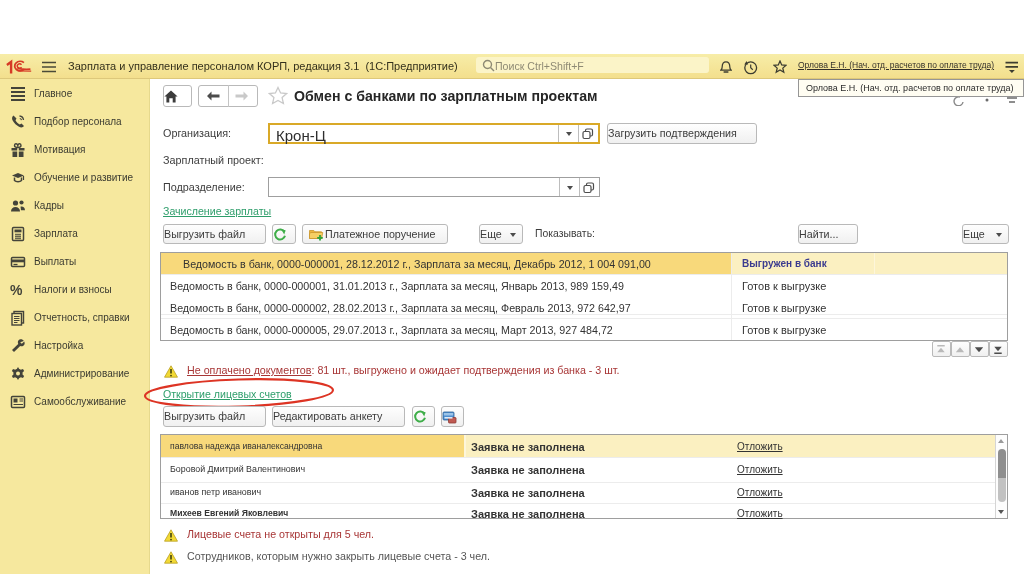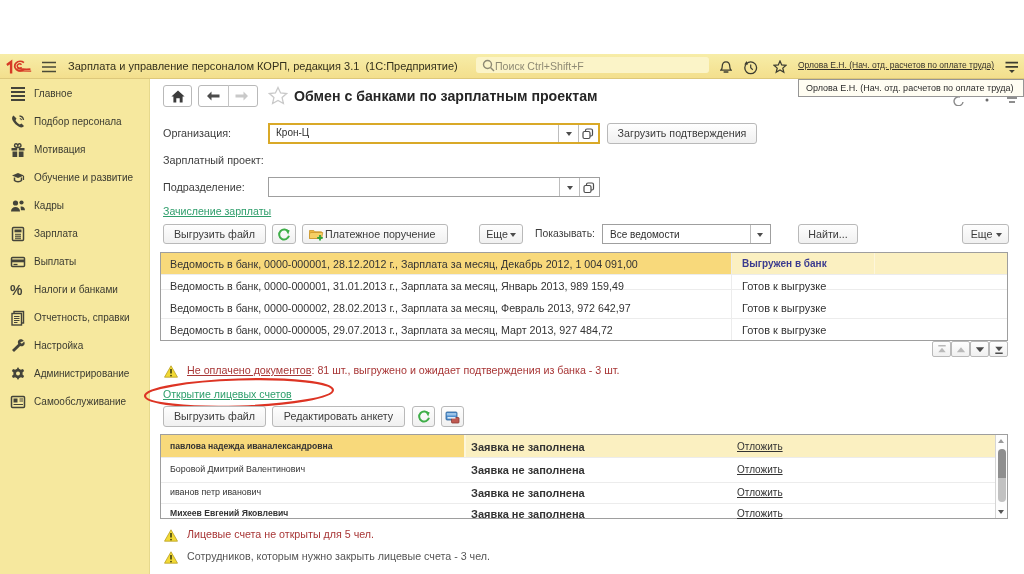--- a/index.html
+++ b/index.html
@@ -18,34 +18,34 @@
 
   
   #sidebar { left:0; top:79px; width:150px; height:495px; background:#f6e89e;
     border-right:1px solid #e6d98d; }
   .sbitem { position:absolute; left:0; width:150px; height:28px; }
   .sbitem svg { position:absolute; left:10px; top:6px; }
   .sbitem span { position:absolute; left:34px; top:8px; font-size:10px; color:#3b3b31; white-space:nowrap; }
 
   
   .btn { position:absolute; background:linear-gradient(#fefefe,#f0f0f0); border:1px solid #b9b9b9; border-radius:3px;
-    font-size:10.7px; color:#3c3c3c; text-align:center; white-space:nowrap; overflow:hidden; }
+    font-size:10.7px; color:#3c3c3c; white-space:nowrap; overflow:hidden; }
 
   
   #homebtn { left:163px; top:85px; width:29px; height:22px; background:#fff; }
   #backfwd { left:198px; top:85px; width:60px; height:22px; background:#fff;
     border:1px solid #b9b9b9; border-radius:3px; }
   #bfsep { left:228px; top:85px; width:1px; height:22px; background:#c4c4c4; }
   #pagetitle { left:294px; top:86.5px; font-size:15.4px; font-weight:bold; color:#262626; transform:scaleX(0.92); transform-origin:0 0; white-space:nowrap; }
 
   
   .flabel { position:absolute; left:163px; font-size:10.8px; color:#3c3c3c; white-space:nowrap; }
   .combo { position:absolute; left:268px; width:332px; height:20px; background:#fff;
     border:1px solid #9f9f9f; }
-  .combo .ctext { position:absolute; left:7px; top:4px; font-size:10px; color:#2e2e2e; white-space:nowrap; }
+  .combo .ctext { position:absolute; left:7px; top:4px; font-size:15px; color:#2e2e2e; white-space:nowrap; }
   .combo .csep1 { position:absolute; right:39px; top:0; width:1px; height:100%; background:#bdbdbd; }
   .combo .csep2 { position:absolute; right:19px; top:0; width:1px; height:100%; background:#bdbdbd; }
   .darr { position:absolute; width:0; height:0; border-left:3.5px solid transparent;
     border-right:3.5px solid transparent; border-top:4.5px solid #4c4c4c; }
 
   
   .glink { position:absolute; font-size:10.6px; color:#2e9e6b; text-decoration:underline; white-space:nowrap; }
 
   
   .tbl { position:absolute; left:160px; width:848px; background:#fff; border:1px solid #9e9e9e; }
@@ -157,21 +157,21 @@
           <rect x="1.5" y="3.5" width="13" height="9" rx="1" fill="none" stroke="#44443a" stroke-width="1.5"></rect>
           <rect x="1.5" y="5.5" width="13" height="2.8" fill="#44443a"></rect>
           <path d="M3.5 10.5 h4" stroke="#44443a" stroke-width="1.3"></path>
         </svg>
         <span>Выплаты</span>
       </div>
   <div class="sbitem" style="top:276px">
         <svg width="16" height="16" viewBox="0 0 16 16">
           <text x="0" y="13" font-family="Liberation Sans" font-size="14" font-weight="bold" fill="#44443a">%</text>
         </svg>
-        <span>Налоги и банками</span>
+        <span>Налоги и взносы</span>
       </div>
   <div class="sbitem" style="top:304px">
         <svg width="16" height="16" viewBox="0 0 16 16">
           <rect x="4" y="1.5" width="9.5" height="11.5" fill="none" stroke="#44443a" stroke-width="1.4"></rect>
           <rect x="2" y="3.5" width="9.5" height="11.5" fill="#f6e89e" stroke="#44443a" stroke-width="1.4"></rect>
           <path d="M4 6.5 h5.5 M4 8.5 h5.5 M4 10.5 h5.5 M4 12.5 h3.5" stroke="#44443a" stroke-width="1.1"></path>
         </svg>
         <span>Отчетность, справки</span>
       </div>
   <div class="sbitem" style="top:332px">
@@ -253,38 +253,33 @@
   <div class="btn" style="left:302px;top:224px;width:146px;height:20px;line-height:18px;padding-left:22px;text-align:left">
     <svg style="position:absolute;left:6px;top:3px" width="15" height="13" viewBox="0 0 15 13">
       <path d="M0.5 2.5 L0.5 10.5 L12.5 10.5 L12.5 3.8 L6 3.8 L4.8 2.5 Z" fill="#eeb63f" stroke="#c9952c" stroke-width="0.8"></path>
       <path d="M0.5 5.5 L2 4.5 L13.8 4.5 L12.5 10.5 L0.5 10.5 Z" fill="#f7cf64" stroke="#c9952c" stroke-width="0.8"></path>
       <path d="M11 7 L11 12.5 M8.2 9.8 L13.8 9.8" stroke="#2fa23a" stroke-width="1.8"></path>
     </svg>Платежное поручение</div>
   <div class="btn" style="left:479px;top:224px;width:44px;height:20px;line-height:18px;padding-right:8px">Еще
     <div class="darr" style="right:6px;top:8px;border-left-width:3px;border-right-width:3px;border-top-width:4px"></div>
   </div>
   <span class="abs" style="left:535px;top:228px;font-size:10.4px;color:#3c3c3c">Показывать:</span>
-  <div class="combo" style="left:602px;top:224px;width:169px;height:20px">
-    <span class="ctext">Все ведомости</span>
-    <div style="position:absolute;right:19px;top:0;width:1px;height:100%;background:#bdbdbd"></div>
-    <div class="darr" style="right:7px;top:8px"></div>
-  </div>
   <div class="btn" style="left:798px;top:224px;width:60px;height:20px;line-height:18px">Найти...</div>
   <div class="btn" style="left:962px;top:224px;width:47px;height:20px;line-height:18px;padding-right:8px">Еще
     <div class="darr" style="right:6px;top:8px;border-left-width:3px;border-right-width:3px;border-top-width:4px"></div>
   </div>
 
   <div class="tbl" style="top:252px;height:89px">
     <div class="trow" style="top:0;height:22px;background:#fbf0c1">
       <div style="position:absolute;left:0;top:0;width:571px;height:100%;background:#f8d97b"></div>
-      <div class="tcell" style="left:9px">Ведомость в банк, 0000-000001, 28.12.2012 г., Зарплата за месяц, Декабрь 2012, 1 004 091,00</div>
+      <div class="tcell" style="left:22px">Ведомость в банк, 0000-000001, 28.12.2012 г., Зарплата за месяц, Декабрь 2012, 1 004 091,00</div>
       <div class="tcell" style="left:581px;color:#3b3b8f;font-weight:bold;font-size:10px">Выгружен в банк</div>
       <div style="position:absolute;left:713px;top:0;width:1px;height:100%;background:#fdf6da"></div>
     </div>
-    <div class="trow" style="top:22px;height:15px">
+    <div class="trow" style="top:22px;height:40px">
       <div class="tcell" style="left:9px">Ведомость в банк, 0000-000001, 31.01.2013 г., Зарплата за месяц, Январь 2013, 989 159,49</div>
       <div class="tcell" style="left:581px;font-size:11px">Готов к выгрузке</div>
     </div>
     <div class="trow" style="top:44px;height:22px">
       <div class="tcell" style="left:9px">Ведомость в банк, 0000-000002, 28.02.2013 г., Зарплата за месяц, Февраль 2013, 972 642,97</div>
       <div class="tcell" style="left:581px;font-size:11px">Готов к выгрузке</div>
     </div>
     <div class="trow" style="top:66px;height:22px;border-bottom:none">
       <div class="tcell" style="left:9px">Ведомость в банк, 0000-000005, 29.07.2013 г., Зарплата за месяц, Март 2013, 927 484,72</div>
       <div class="tcell" style="left:581px;font-size:11px">Готов к выгрузке</div>
@@ -334,21 +329,21 @@
       <rect x="1" y="1" width="11" height="8" rx="1" fill="#4f8fd0" stroke="#2c5f96" stroke-width="0.8"></rect>
       <rect x="1.8" y="2" width="9.4" height="2.5" fill="#9cc4e8"></rect>
       <rect x="6.5" y="6.5" width="7.5" height="5.5" rx="0.8" fill="#c05a52" stroke="#8d3b35" stroke-width="0.8"></rect>
       <rect x="2.5" y="6" width="8" height="1.6" fill="#ddebf7"></rect>
     </svg>
   </div>
 
   <div class="tbl" style="top:434px;height:85px">
     <div class="trow" style="top:0;height:23px;background:#fbf0c1">
       <div style="position:absolute;left:0;top:0;width:303px;height:100%;background:#f8d97b"></div>
-      <div class="tcell" style="left:9px;top:6px;font-weight:bold;font-size:8.6px">павлова надежда иваналександровна</div>
+      <div class="tcell" style="left:9px;top:6px;font-weight:normal;font-size:8.6px">павлова надежда иваналександровна</div>
       <div class="tcell" style="left:310px;top:5.5px;font-size:11px;font-weight:bold">Заявка не заполнена</div>
       <div class="tcell" style="left:576px;top:5.5px;font-size:10px;text-decoration:underline">Отложить</div>
       <div style="position:absolute;left:303px;top:0;width:2px;height:100%;background:#fdf6da"></div>
     </div>
     <div class="trow" style="top:23px;height:25px">
       <div class="tcell" style="left:9px;top:6px;font-size:8.9px">Боровой Дмитрий Валентинович</div>
       <div class="tcell" style="left:310px;top:5.5px;font-size:11px;font-weight:bold">Заявка не заполнена</div>
       <div class="tcell" style="left:576px;top:5.5px;font-size:10px;text-decoration:underline">Отложить</div>
     </div>
     <div class="trow" style="top:46px;height:23px">

